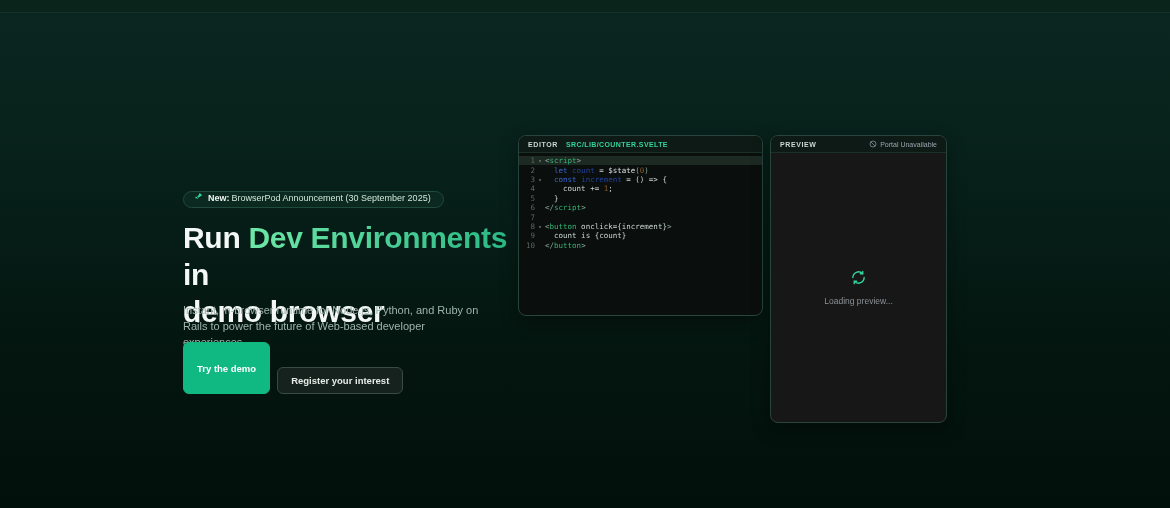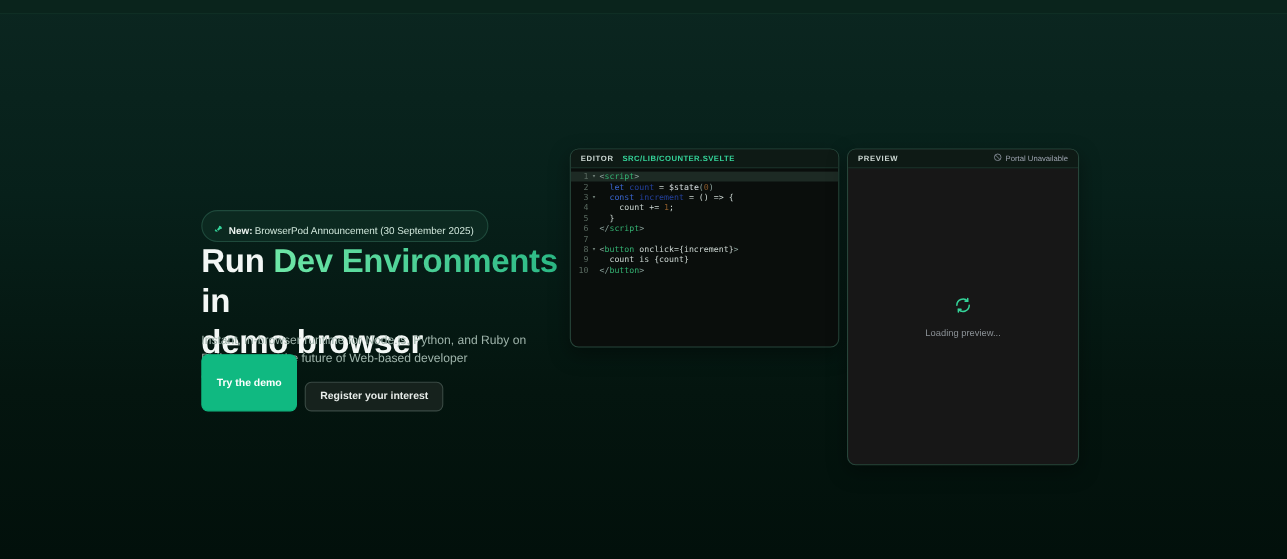--- a/index.html
+++ b/index.html
@@ -13,52 +13,52 @@
   .nav {
     position:absolute; left:0; top:-35px; width:100%; height:48px;
     background:#0a241c; border-bottom:1px solid rgba(110,231,183,0.08);
   }
   .nav-inner { width:804px; height:100%; margin:0 auto; display:flex; align-items:center; justify-content:space-between; }
   .brand-group { display:flex; align-items:center; gap:7px; }
   
   .badge {
     position:absolute; left:183px; top:191px; display:inline-flex; align-items:center; gap:5px;
     border:1px solid #1f4a3c; background:rgba(13,43,34,.85); border-radius:999px;
-    padding:12px 12px 4px 10px; font-size:9px; color:#cfe6da;
+    padding:0 12px 4px 10px; font-size:9px; color:#cfe6da;
   }
   .badge b { color:#eef6f2; margin-right:2px; }
   .hero-title {
     position:absolute; left:183px; top:219px; width:340px;
     font-size:30px; line-height:37px; font-weight:bold; letter-spacing:-0.3px; color:#f3f7f5;
   }
   .hero-title .hl {
     background:linear-gradient(90deg, var(--accent-light), #2bb985);
     -webkit-background-clip:text; background-clip:text; color:transparent; -webkit-text-fill-color:transparent;
   }
   .hero-sub {
     position:absolute; left:183px; top:302px; width:304px;
     font-size:11px; line-height:16px; color:#9fb4ab;
   }
-  .cta-row { position:absolute; left:183px; top:322px; display:flex; gap:7px; }
+  .cta-row { position:absolute; left:183px; top:342px; display:flex; gap:7px; }
   .btn { font-family:inherit; font-size:9.5px; font-weight:bold; border-radius:6px; padding:7px 13px; cursor:pointer; }
   .btn-primary { background:var(--accent); border:1px solid var(--accent); color:#ffffff; }
   .btn-secondary { background:#16221d; border:1px solid #3a4a44; color:#e7ece9;margin-top:25px; }
   
   .panel {
     position:absolute; border:1px solid var(--panel-border); border-radius:8px; overflow:hidden;
     background:var(--editor-bg); box-shadow:0 6px 18px rgba(0,0,0,.35);
   }
   .panel-header {
     height:17px; display:flex; align-items:center; gap:8px; padding:0 9px;
     background:var(--panel-header-bg); border-bottom:1px solid #1b3128;
   }
   .panel-label { font-size:7px; font-weight:bold; letter-spacing:.6px; color:#cdd8d3; }
   .editor-panel  { left:518px; top:135px; width:245px; height:181px; }
   .terminal-panel{ left:518px; top:320px; width:245px; height:103px; }
-  .preview-panel { left:770px; top:135px; width:211px; height:288px; background:var(--preview-bg); }
+  .preview-panel { left:770px; top:135px; width:177px; height:288px; background:var(--preview-bg); }
   .file-name { font-size:7px; font-weight:bold; letter-spacing:.4px; color:#34d399; }
   
   .editor-code { padding-top:3px; }
   .code-line { display:flex; align-items:center; height:9.4px; font-family:"DejaVu Sans Mono", monospace; font-size:7.5px; }
   .code-line.current { background:#1d2a24; }
   .ln { flex:none; width:16px; text-align:right; color:#58685f; }
   .fold { flex:none; width:10px; text-align:center; color:#6f7f77; font-size:6px; line-height:9px; }
   .code { white-space:pre; color:#ccd6d2; }
   
   .terminal-body { position:relative; height:86px; background:var(--terminal-bg); padding:6px 8px;

